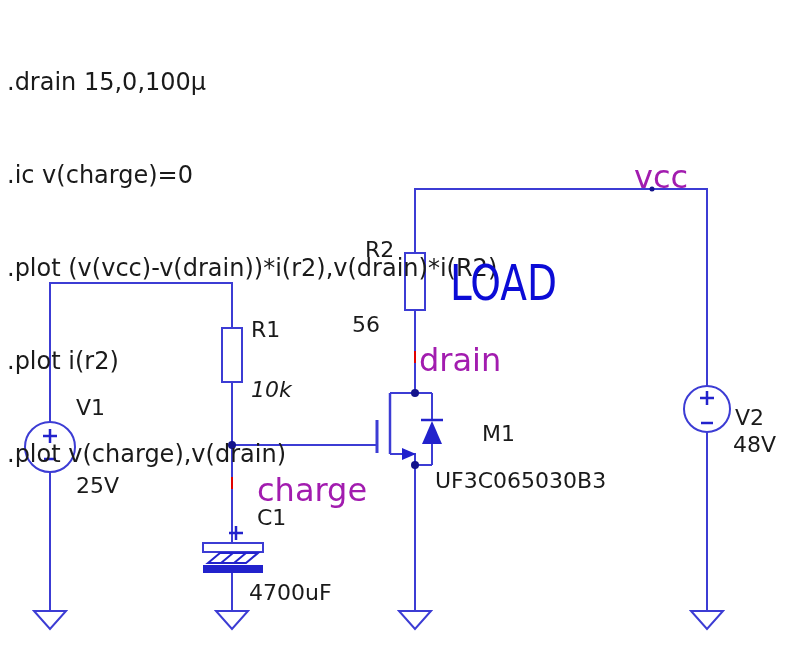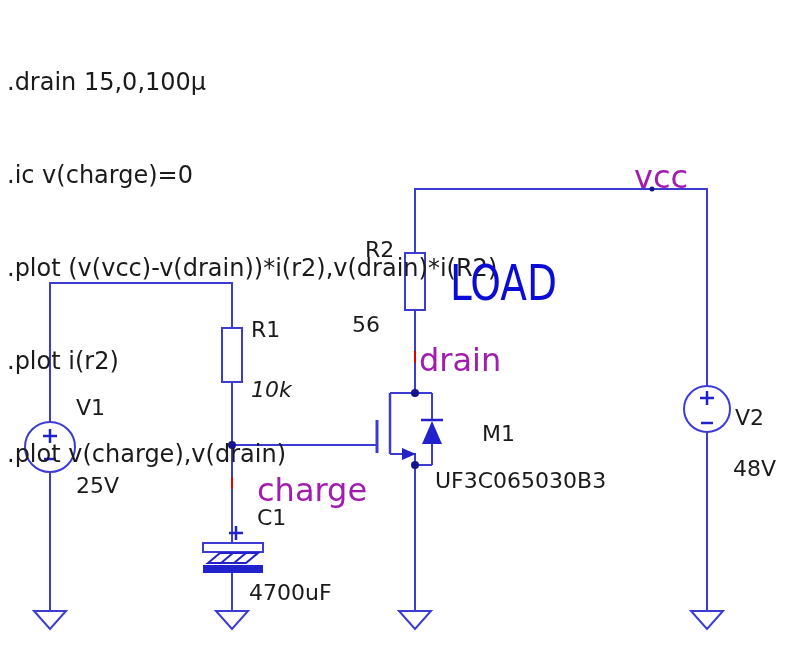--- a/index.html
+++ b/index.html
@@ -124,17 +124,17 @@
   <div class="lbl comp" style="left:76px;top:397px;">V1</div>
   <div class="lbl comp" style="left:76px;top:475px;">25V</div>
 
   <div class="lbl comp" style="left:257px;top:507px;">C1</div>
   <div class="lbl comp" style="left:249px;top:582px;">4700uF</div>
 
   <div class="lbl comp" style="left:482px;top:387px;margin-top:36px;">M1</div>
   <div class="lbl comp" style="left:435px;top:470px;">UF3C065030B3</div>
 
   <div class="lbl comp" style="left:735px;top:371px;margin-top:36px;">V2</div>
-  <div class="lbl comp" style="left:733px;top:434px;margin-top:24px;">48V</div>
+  <div class="lbl comp" style="left:733px;top:434px;">48V</div>
 
   <div class="lbl load" style="left:450px;top:258px;">LOAD</div>
 
 </div>
 
 </body></html>

